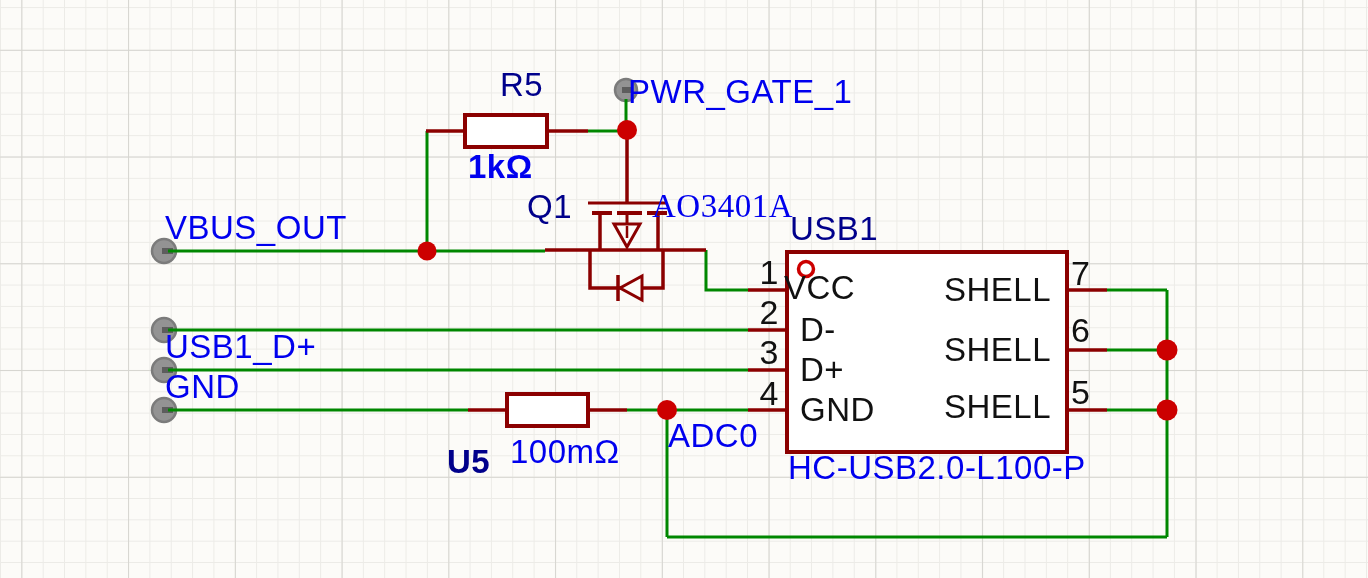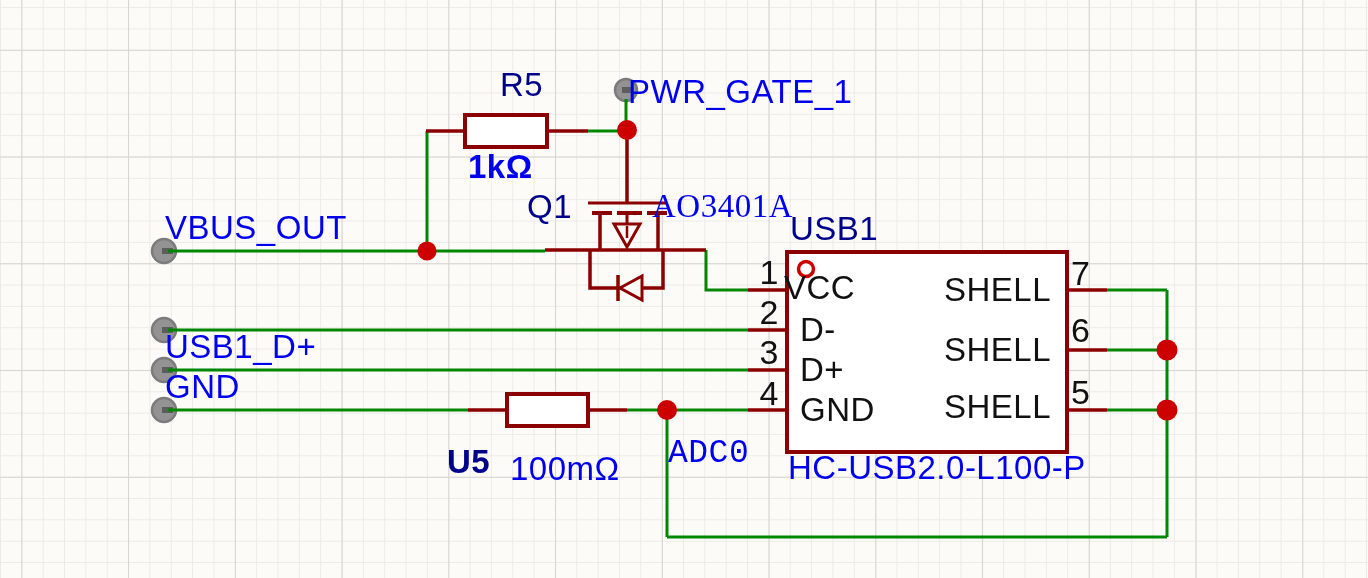--- a/index.html
+++ b/index.html
@@ -135,28 +135,28 @@
       <circle cx="667" cy="410" r="10"></circle>
       <circle cx="1167" cy="350" r="10.5"></circle>
       <circle cx="1167" cy="410" r="10.5"></circle>
     </g>
   </svg>
 
   <div class="lbl net" style="left:628px;top:51px;margin-top:24px;">PWR_GATE_1</div>
   <div class="lbl net" style="left:165px;top:211px;">VBUS_OUT</div>
   <div class="lbl net" style="left:165px;top:330px;">USB1_D+</div>
   <div class="lbl net" style="left:165px;top:370px;">GND</div>
-  <div class="lbl net" style="left:668px;top:437px;font-family:Liberation Mono, monospace;">ADC0</div>
+  <div class="lbl net" style="left:668px;top:419px;">ADC0</div>
 
   <div class="lbl ref" style="left:468px;top:68px;margin-left:32px;">R5</div>
   <div class="lbl val" style="left:468px;top:150px;font-weight:bold;">1kΩ</div>
   <div class="lbl ref" style="left:527px;top:190px;">Q1</div>
   <div class="lbl val" style="left:652px;top:190px;font-family:Liberation Serif, serif;">AO3401A</div>
   <div class="lbl ref" style="left:447px;top:445px;font-weight:bold;">U5</div>
-  <div class="lbl val" style="left:510px;top:452px;">100mΩ</div>
+  <div class="lbl val" style="left:510px;top:435px;">100mΩ</div>
   <div class="lbl ref" style="left:790px;top:212px;text-align:center;">USB1</div>
   <div class="lbl val" style="left:788px;top:451px;">HC-USB2.0-L100-P</div>
 
   <div class="lbl pin pnum ra" style="left:729px;top:255px;width:50px;">1</div>
   <div class="lbl pin pnum ra" style="left:729px;top:295px;width:50px;">2</div>
   <div class="lbl pin pnum ra" style="left:729px;top:335px;width:50px;">3</div>
   <div class="lbl pin pnum ra" style="left:729px;top:376px;width:50px;">4</div>
 
   <div class="lbl pin pnum" style="left:1071px;top:256px;">7</div>
   <div class="lbl pin pnum" style="left:1071px;top:313px;">6</div>

